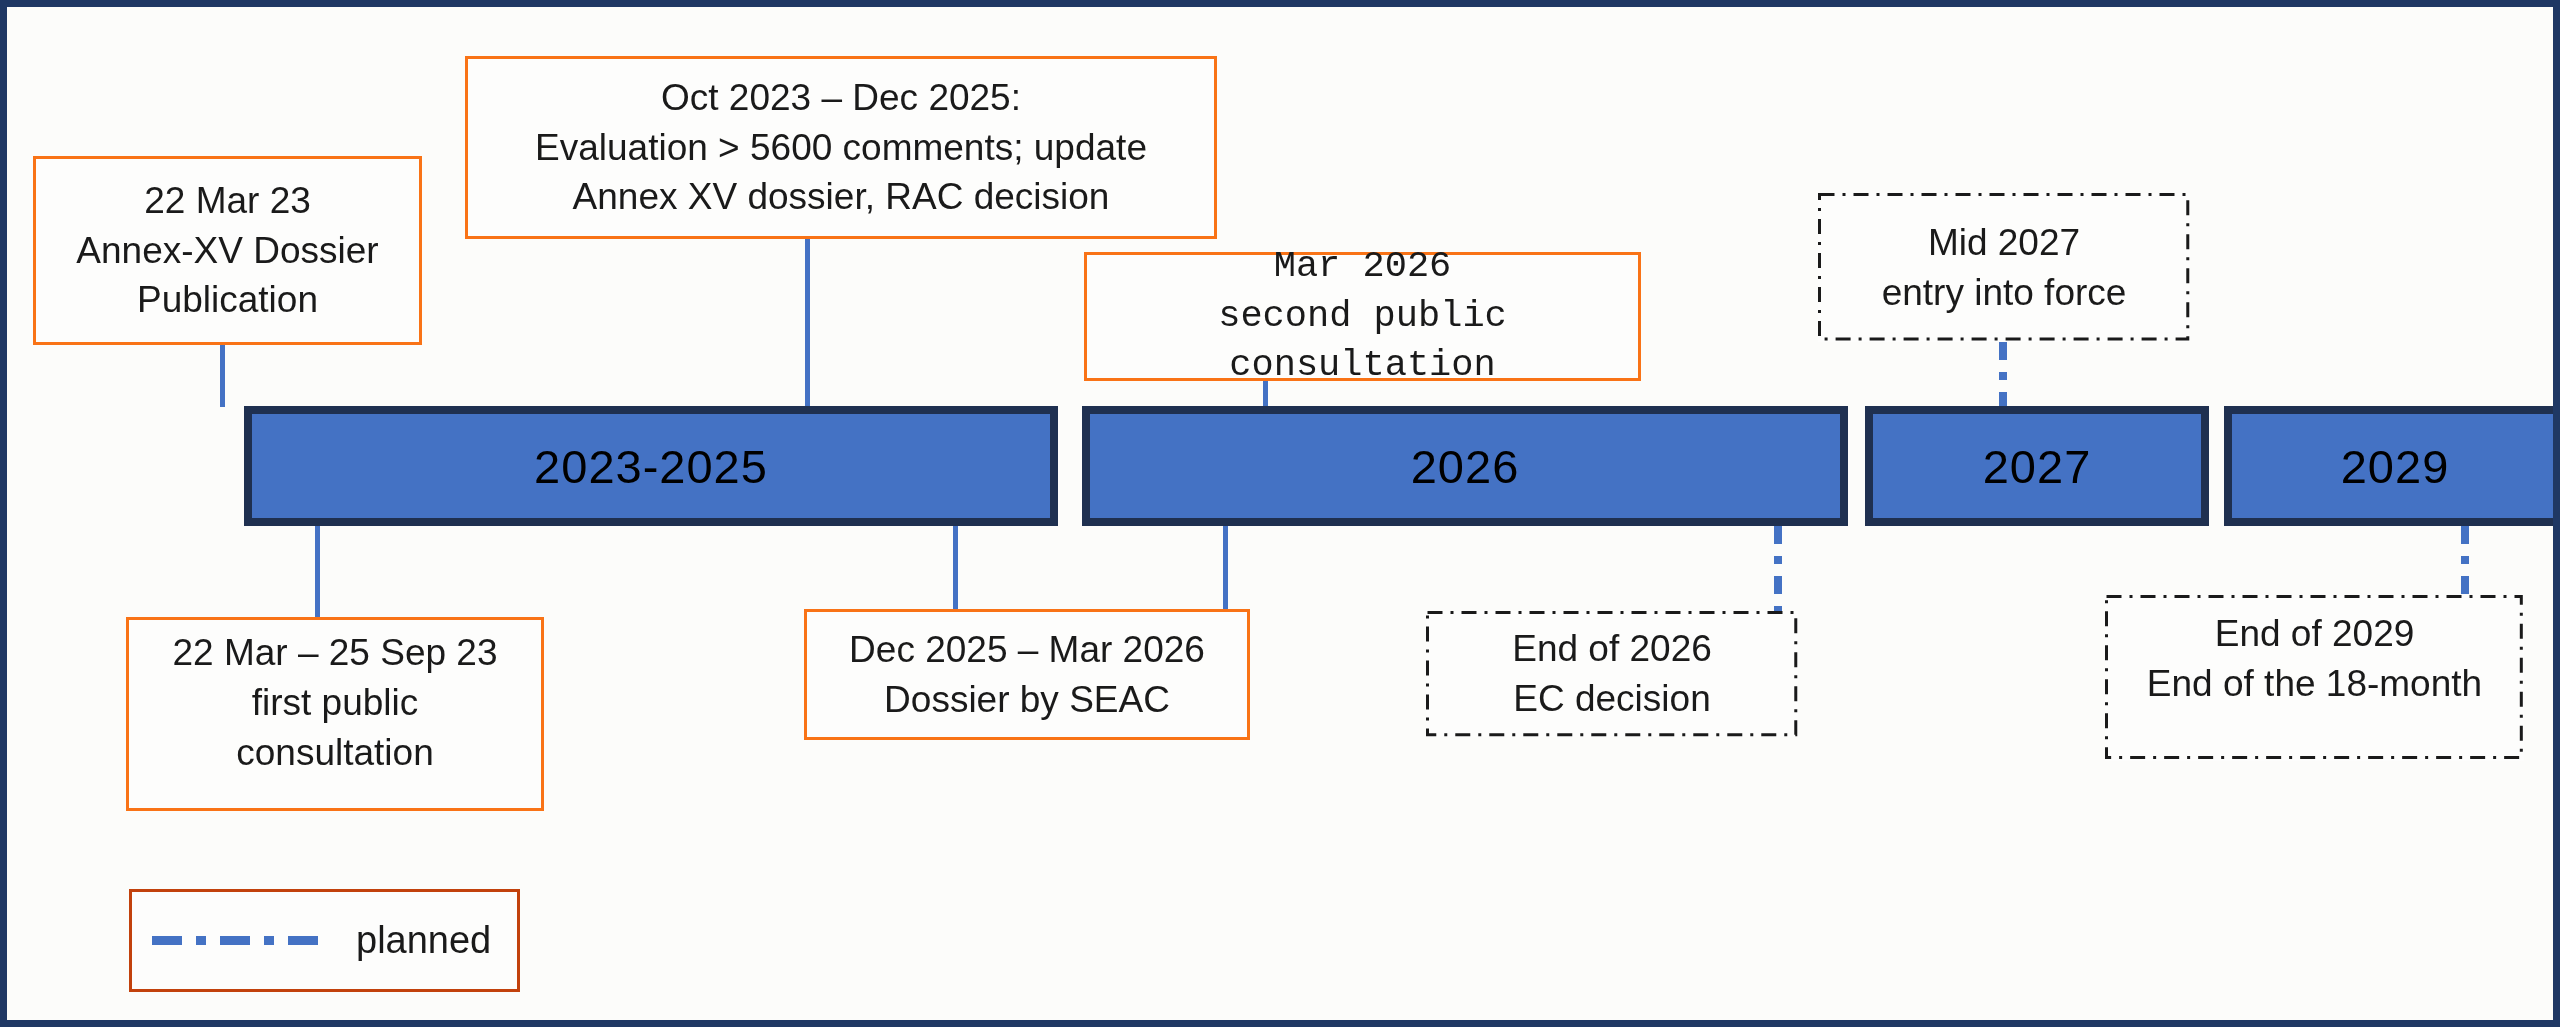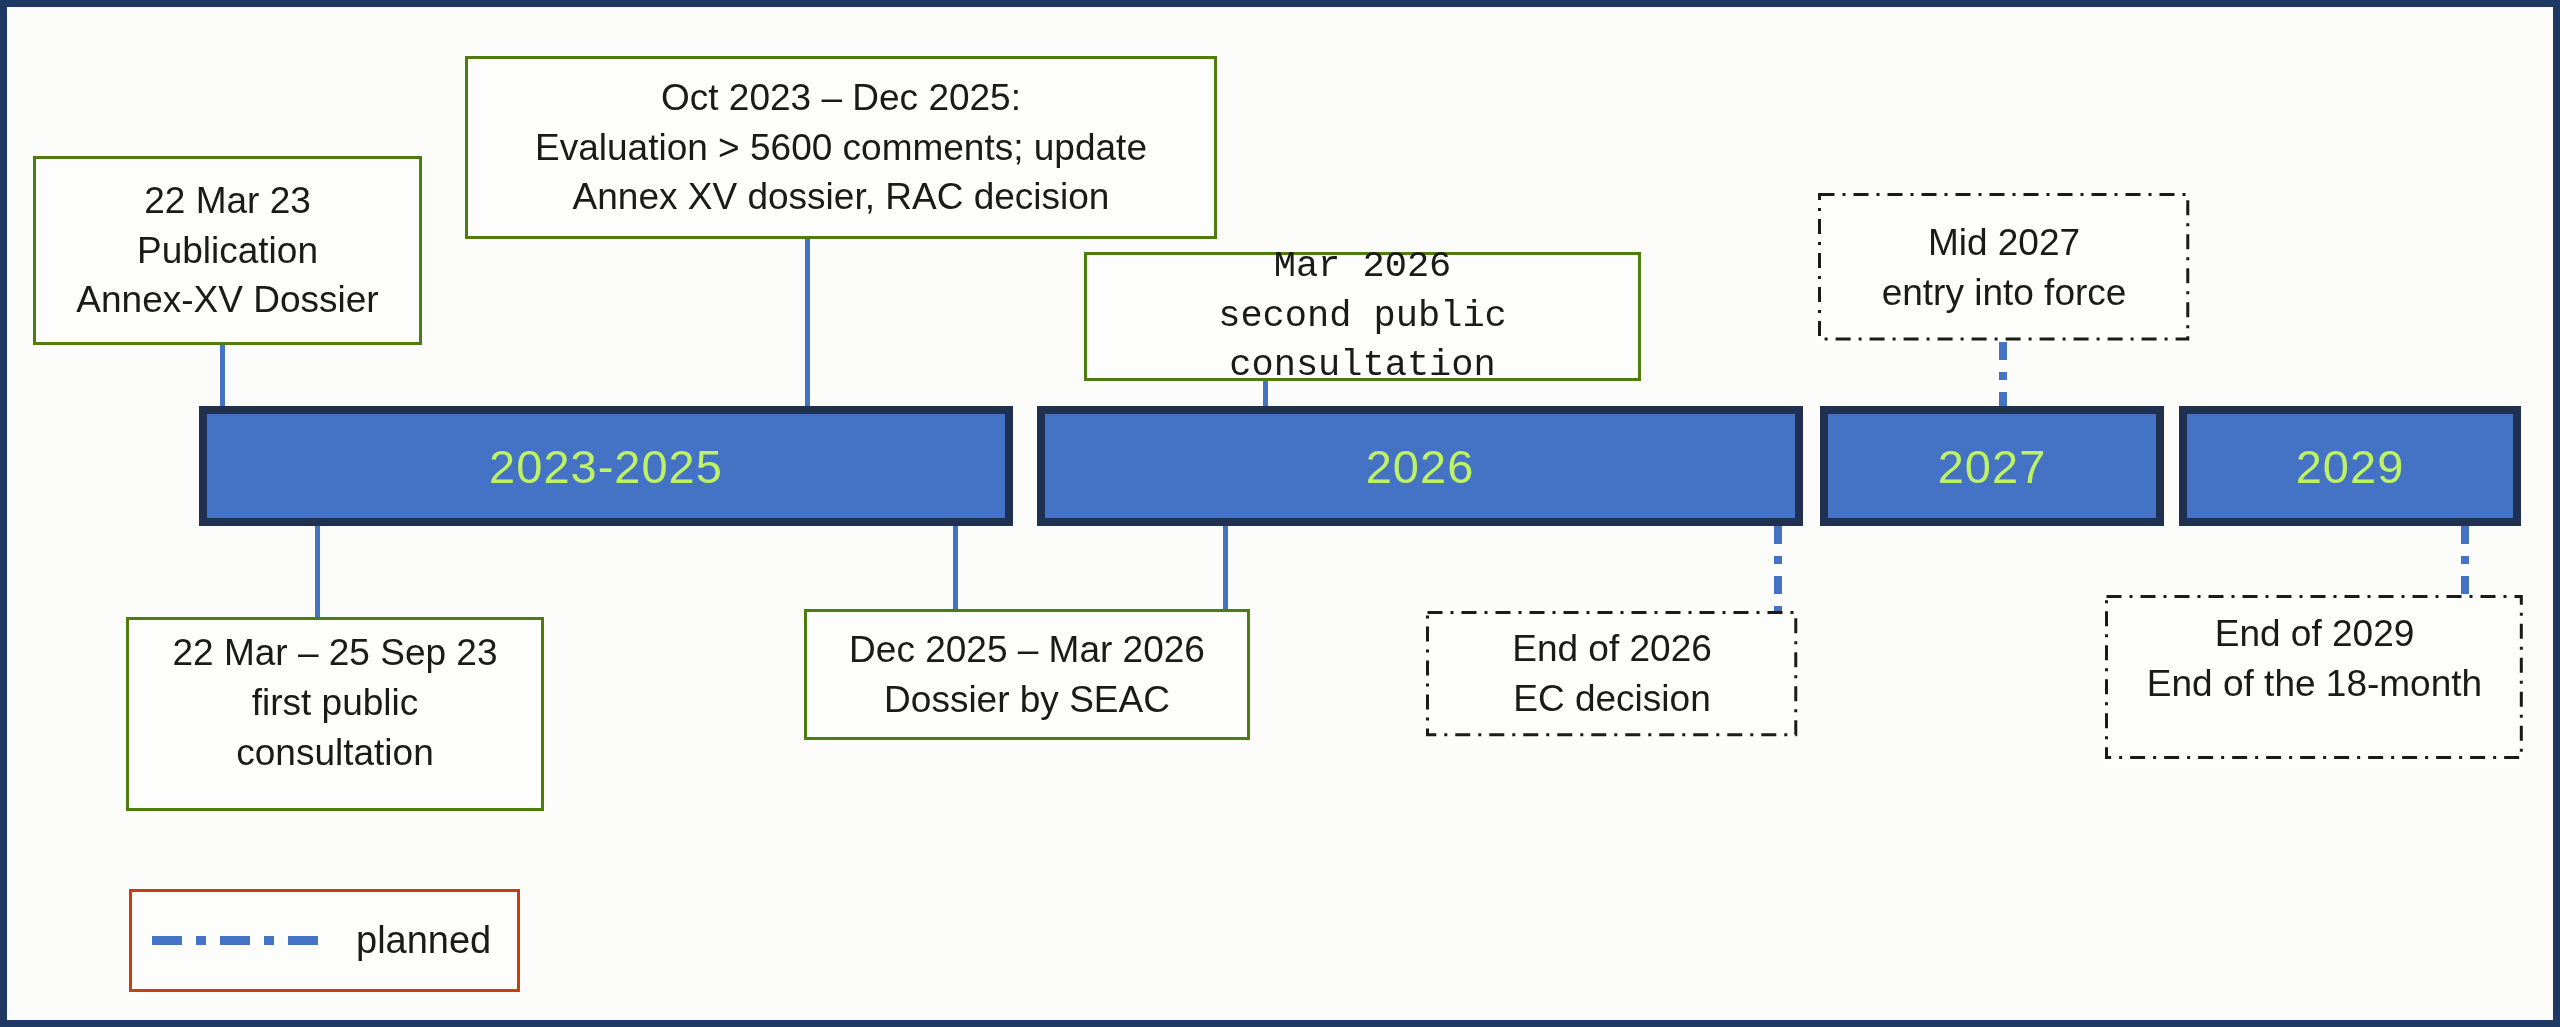--- a/index.html
+++ b/index.html
@@ -18,36 +18,36 @@
     background:#FDFDFC;
     display:flex;
     flex-direction:column;
     align-items:center;
     justify-content:center;
     text-align:center;
     color:#1a1a1a;
     font-size:37px;
     line-height:1.35;
   }
-  .callout.solid{border:3px solid #4d7c0f;}
+  .callout.solid{border:3px solid #f97316;}
   .callout.planned{border:none;}
   .callout.top-align{justify-content:flex-start;}
   .callout .lines{position:relative;z-index:2;width:100%;}
   .callout .line{display:block;}
   .dashframe{
     position:absolute;left:0;top:0;width:100%;height:100%;z-index:1;
   }
   .bar{
     position:absolute;
     top:399px;height:120px;
     box-sizing:border-box;
     background:#4472C4;
     border:8px solid #1F3050;
     display:flex;align-items:center;justify-content:center;
-    color:#bef264;font-size:47px;letter-spacing:1px;
+    color:#000000;font-size:47px;letter-spacing:1px;margin-left:45px;
   }
   .conn{
     position:absolute;width:5px;background:#4472C4;
   }
   .pconn{
     position:absolute;width:8px;
     background:repeating-linear-gradient(180deg,
       #4472C4 0 18px, transparent 18px 30px,
       #4472C4 30px 38px, transparent 38px 50px);
   }
@@ -91,22 +91,22 @@
   <div class="bar" style="left:1813px;width:344px;">
     <span>2027</span>
   </div>
   <div class="bar" style="left:2172px;width:342px;">
     <span>2029</span>
   </div>
 
   <div class="callout solid" style="left:26px;top:149px;width:389px;height:189px;justify-content:center;">
     <div class="lines">
       <span class="line">22 Mar 23</span>
+      <span class="line">Annex-XV Dossier</span>
       <span class="line">Publication</span>
-      <span class="line">Annex-XV Dossier</span>
     </div>
   </div>
 
   <div class="callout solid" style="left:458px;top:49px;width:752px;height:183px;">
     <div class="lines">
       <span class="line">Oct 2023 – Dec 2025:</span>
       <span class="line">Evaluation &gt; 5600 comments; update</span>
       <span class="line">Annex XV dossier, RAC decision</span>
     </div>
   </div>

